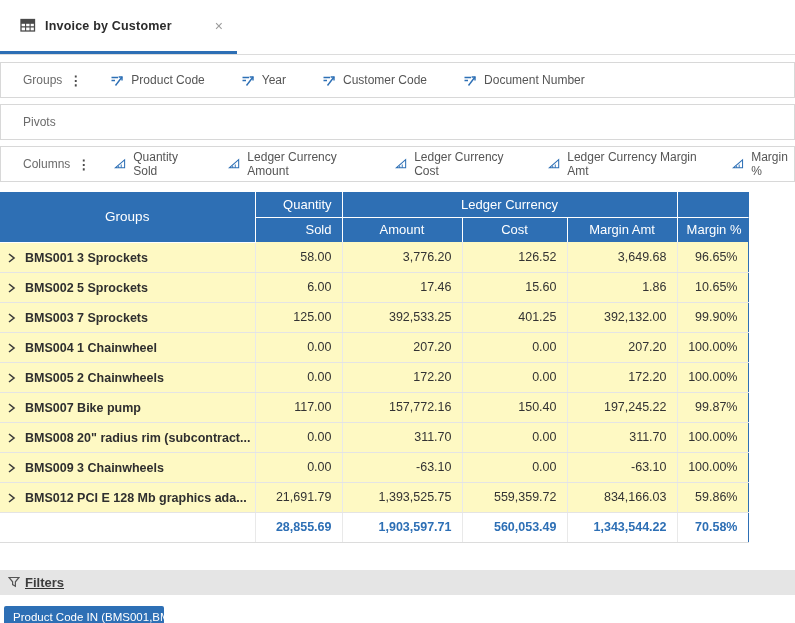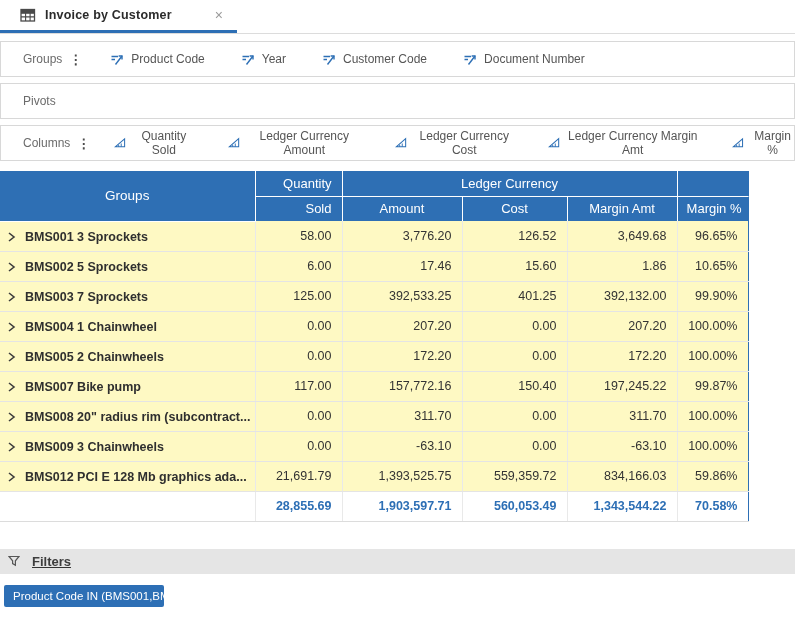--- a/index.html
+++ b/index.html
@@ -8,21 +8,21 @@
     --bar-border:#d8d8d8;
     --row-border:#e4e4e4;
     --col-border:#e9e9e9;
     --filters-bg:#e5e5e5;
   }
   *{box-sizing:border-box;margin:0;padding:0;}
   html,body{width:795px;height:623px;overflow:hidden;background:#fff;
     font-family:"Liberation Sans", sans-serif;color:#333;}
 
   
-  .tabbar{height:34px;border-bottom:1px solid #dcdcdc;display:flex;align-items:flex-end;background:#fff;}
+  .tabbar{height:55px;border-bottom:1px solid #dcdcdc;display:flex;align-items:flex-end;background:#fff;}
   .tab{height:100%;display:flex;align-items:center;gap:9px;padding:0 14px 0 20px;
        border-bottom:3px solid var(--accent);cursor:pointer;}
   .tab-label{font-size:12.5px;font-weight:bold;color:#2b2b2b;letter-spacing:.2px;}
   .tab-close{margin-left:34px;color:#9a9a9a;font-size:14px;line-height:1;cursor:pointer;}
 
   
   .fieldbar{height:36px;border:1px solid var(--bar-border);display:flex;align-items:center;
             padding-left:22px;background:#fff;}
   .fieldbar.first{margin-top:7px;}
   .fieldbar + .fieldbar{margin-top:6px;}
@@ -48,21 +48,21 @@
   .rowlabel{font-weight:bold;color:#2f2f2f;font-size:12.5px;vertical-align:middle;}
   td.num{text-align:right;padding-right:10px;color:#333;}
   td.pct, th.pct{border-left:1px solid var(--accent) !important;border-right:1px solid var(--accent) !important;}
   tfoot td{height:30px;font-size:12.5px;font-weight:bold;color:var(--accent);text-align:right;
            padding-right:10px;border-top:1px solid #c9d8ea;border-bottom:1px solid #dcdcdc;
            border-right:1px solid var(--col-border);background:#fff;}
   tfoot td.pct{color:var(--accent);}
 
   
   .filters-bar{margin-top:27px;height:25px;background:var(--filters-bg);display:flex;
-               align-items:center;gap:12px;padding-left:8px;text-decoration:underline;}
+               align-items:center;gap:5px;padding-left:8px;text-decoration:underline;}
   .filters-title{font-size:13px;font-weight:bold;color:#3d3d3d;}
   .chips{margin-top:11px;padding-left:4px;display:flex;gap:6px;}
   .chip{background:var(--accent);color:#fff;font-size:11.5px;padding:5px 9px;border-radius:2px;
         max-width:160px;white-space:nowrap;overflow:hidden;cursor:pointer;}
   svg{display:inline-block;vertical-align:middle;}
 </style>
 </head>
 <body>
 
 <div class="tabbar">
@@ -119,21 +119,21 @@
 </span>
 </div>
 
 <div class="fieldbar">
   <span class="fieldbar-label">Pivots</span>
 </div>
 
 <div class="fieldbar">
   <span class="fieldbar-label">Columns</span>
   <span class="kebab">⋮</span>
-  <span class="field-items" style="margin-left:24px;gap:34px;text-align:center;">
+  <span class="field-items" style="margin-left:24px;gap:34px;">
   <span class="field-item">
     <svg class="cicon" width="14" height="12" viewBox="0 0 14 12">
       <path d="M1.5 10.5 L12.5 10.5 L12.5 1 Z" fill="none" stroke="#2d6fb5" stroke-width="1.2"></path>
       <path d="M5.5 10.5 V8.3 M8.5 10.5 V6.6" stroke="#2d6fb5" stroke-width="1.1"></path>
     </svg>
     <span class="field-item-label">Quantity Sold</span>
   </span>
 
   <span class="field-item">
     <svg class="cicon" width="14" height="12" viewBox="0 0 14 12">

